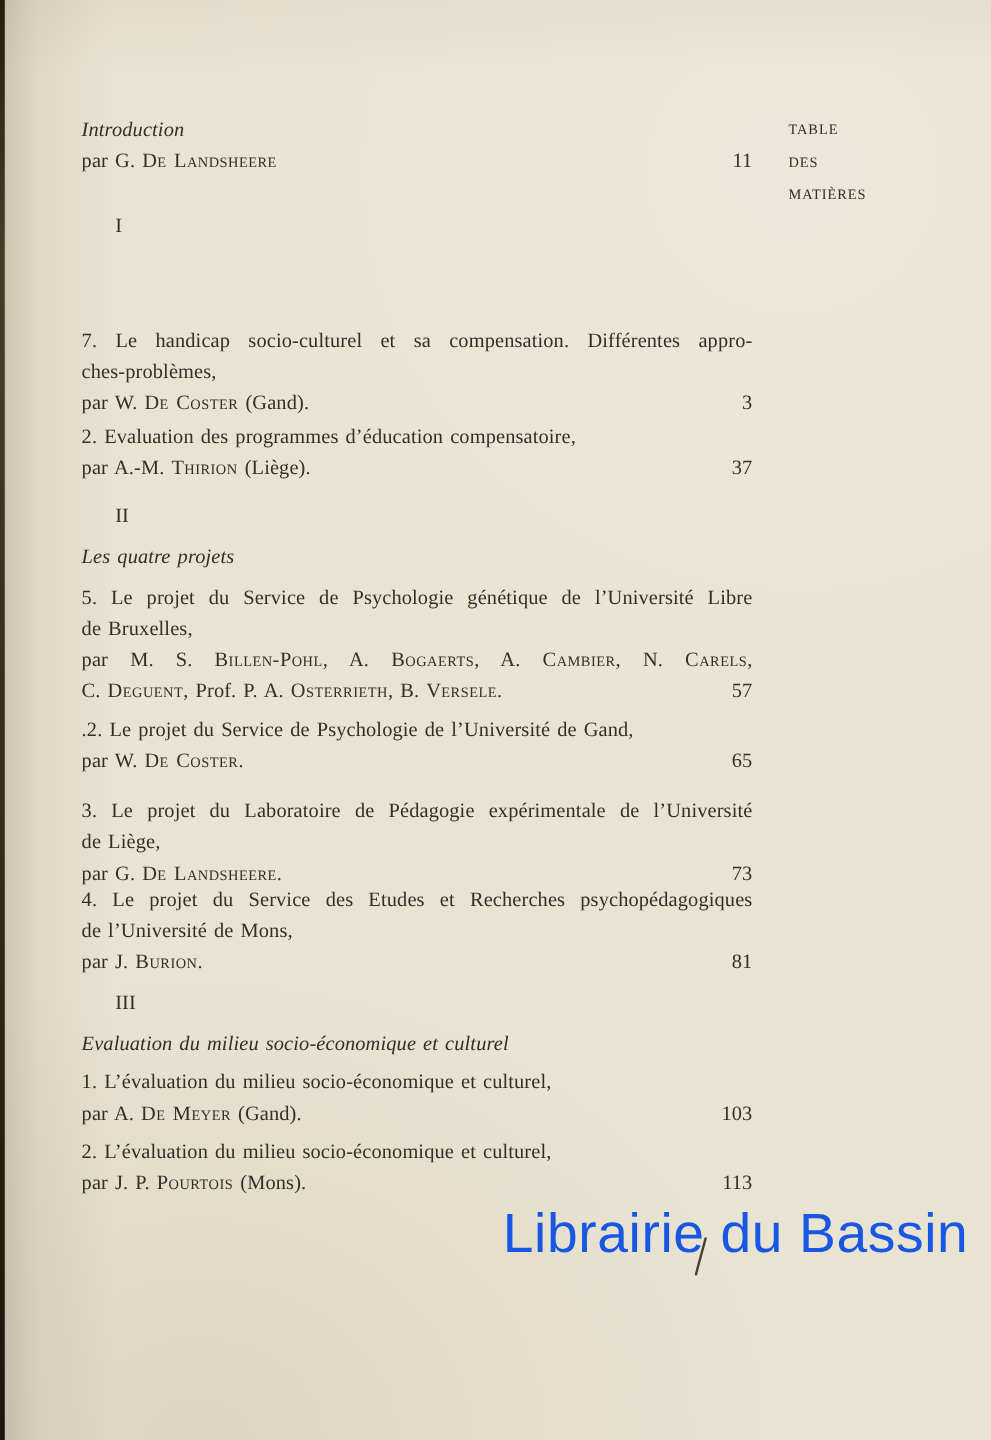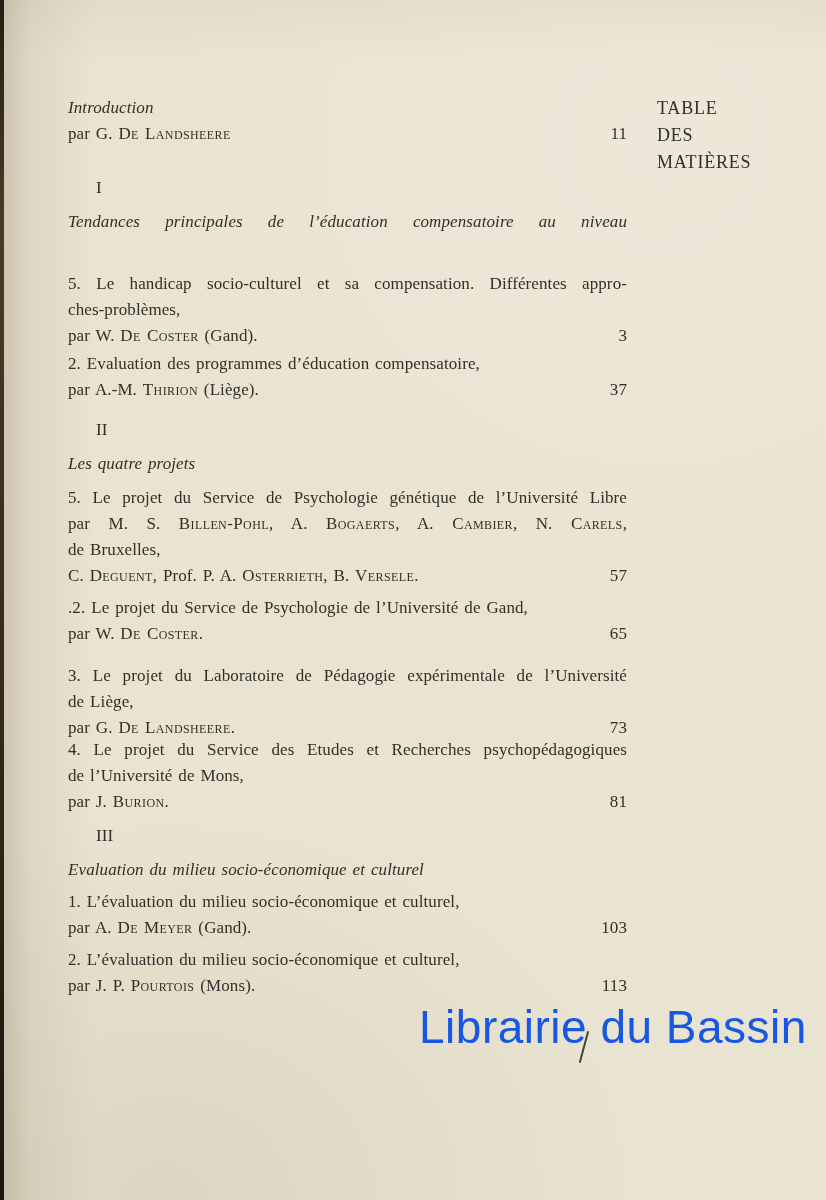--- a/index.html
+++ b/index.html
@@ -32,21 +32,21 @@
   .block{position:absolute;left:0;width:100%;}
   .line{position:relative;min-height:26px;}
   .line.j{text-align:justify;text-align-last:justify;}
   .sc{font-variant:small-caps;letter-spacing:0.4px;}
   .it{font-style:italic;}
   .pg{position:absolute;right:0;top:0;}
   .roman{padding-left:28px;}
   
   .toc-header{
     position:absolute;left:657px;top:95px;
-    font-size:18px;line-height:27px;letter-spacing:0.8px;
+    font-size:12px;line-height:27px;letter-spacing:0.8px;
     color:#332f28;
   }
   
   .watermark{
     position:absolute;left:419px;top:1002px;
     font-family:"Liberation Sans", sans-serif;
     font-size:46px;line-height:50px;letter-spacing:0.5px;
     white-space:nowrap;
     text-align:center;
   }
@@ -67,41 +67,40 @@
 
   <div class="content" style="color: rgb(51, 47, 40); text-decoration: underline;">
     <div class="block" style="top:95px">
         <div class="line"><span class="it">Introduction</span></div>
         <div class="line"><span>par G. </span><span class="sc">De Landsheere</span><span class="pg">11</span></div>
       </div>
     <div class="block roman" style="top:175px">
         <div class="line"><span>I</span></div>
       </div>
     <div class="block" style="top:209px">
-        <div class="line j"><span class="it">Tendances principales de l’éducation compensatoire au niveau</span></div>
       </div>
     <div class="block" style="top:271px">
-        <div class="line j"><span>5. Le handicap socio-culturel et sa compensation. Différentes appro-</span></div>
+        <div class="line j"><span>7. Le handicap socio-culturel et sa compensation. Différentes appro-</span></div>
         <div class="line"><span>ches-problèmes,</span></div>
         <div class="line"><span>par W. </span><span class="sc">De Coster</span><span> (Gand).</span><span class="pg">3</span></div>
       </div>
     <div class="block" style="top:351px">
         <div class="line"><span>2. Evaluation des programmes d’éducation compensatoire,</span></div>
         <div class="line"><span>par A.-M. </span><span class="sc">Thirion</span><span> (Liège).</span><span class="pg">37</span></div>
       </div>
     <div class="block" style="top:451px">
         <div class="line"><span class="it">Les quatre projets</span></div>
       </div>
     <div class="block roman" style="top:417px">
         <div class="line"><span>II</span></div>
       </div>
     <div class="block" style="top:485px">
         <div class="line j"><span>5. Le projet du Service de Psychologie génétique de l’Université Libre</span></div>
+        <div class="line"><span>de Bruxelles,</span></div>
         <div class="line j"><span>par M. S. </span><span class="sc">Billen-Pohl</span><span>, A. </span><span class="sc">Bogaerts</span><span>, A. </span><span class="sc">Cambier</span><span>, N. </span><span class="sc">Carels</span><span>,</span></div>
-        <div class="line"><span>de Bruxelles,</span></div>
         <div class="line"><span>C. </span><span class="sc">Deguent</span><span>, Prof. P. A. </span><span class="sc">Osterrieth</span><span>, B. </span><span class="sc">Versele</span><span>.</span><span class="pg">57</span></div>
       </div>
     <div class="block" style="top:595px">
         <div class="line"><span>.2. Le projet du Service de Psychologie de l’Université de Gand,</span></div>
         <div class="line"><span>par W. </span><span class="sc">De Coster</span><span>.</span><span class="pg">65</span></div>
       </div>
     <div class="block" style="top:663px">
         <div class="line j"><span>3. Le projet du Laboratoire de Pédagogie expérimentale de l’Université</span></div>
         <div class="line"><span>de Liège,</span></div>
         <div class="line"><span>par G. </span><span class="sc">De Landsheere</span><span>.</span><span class="pg">73</span></div>

